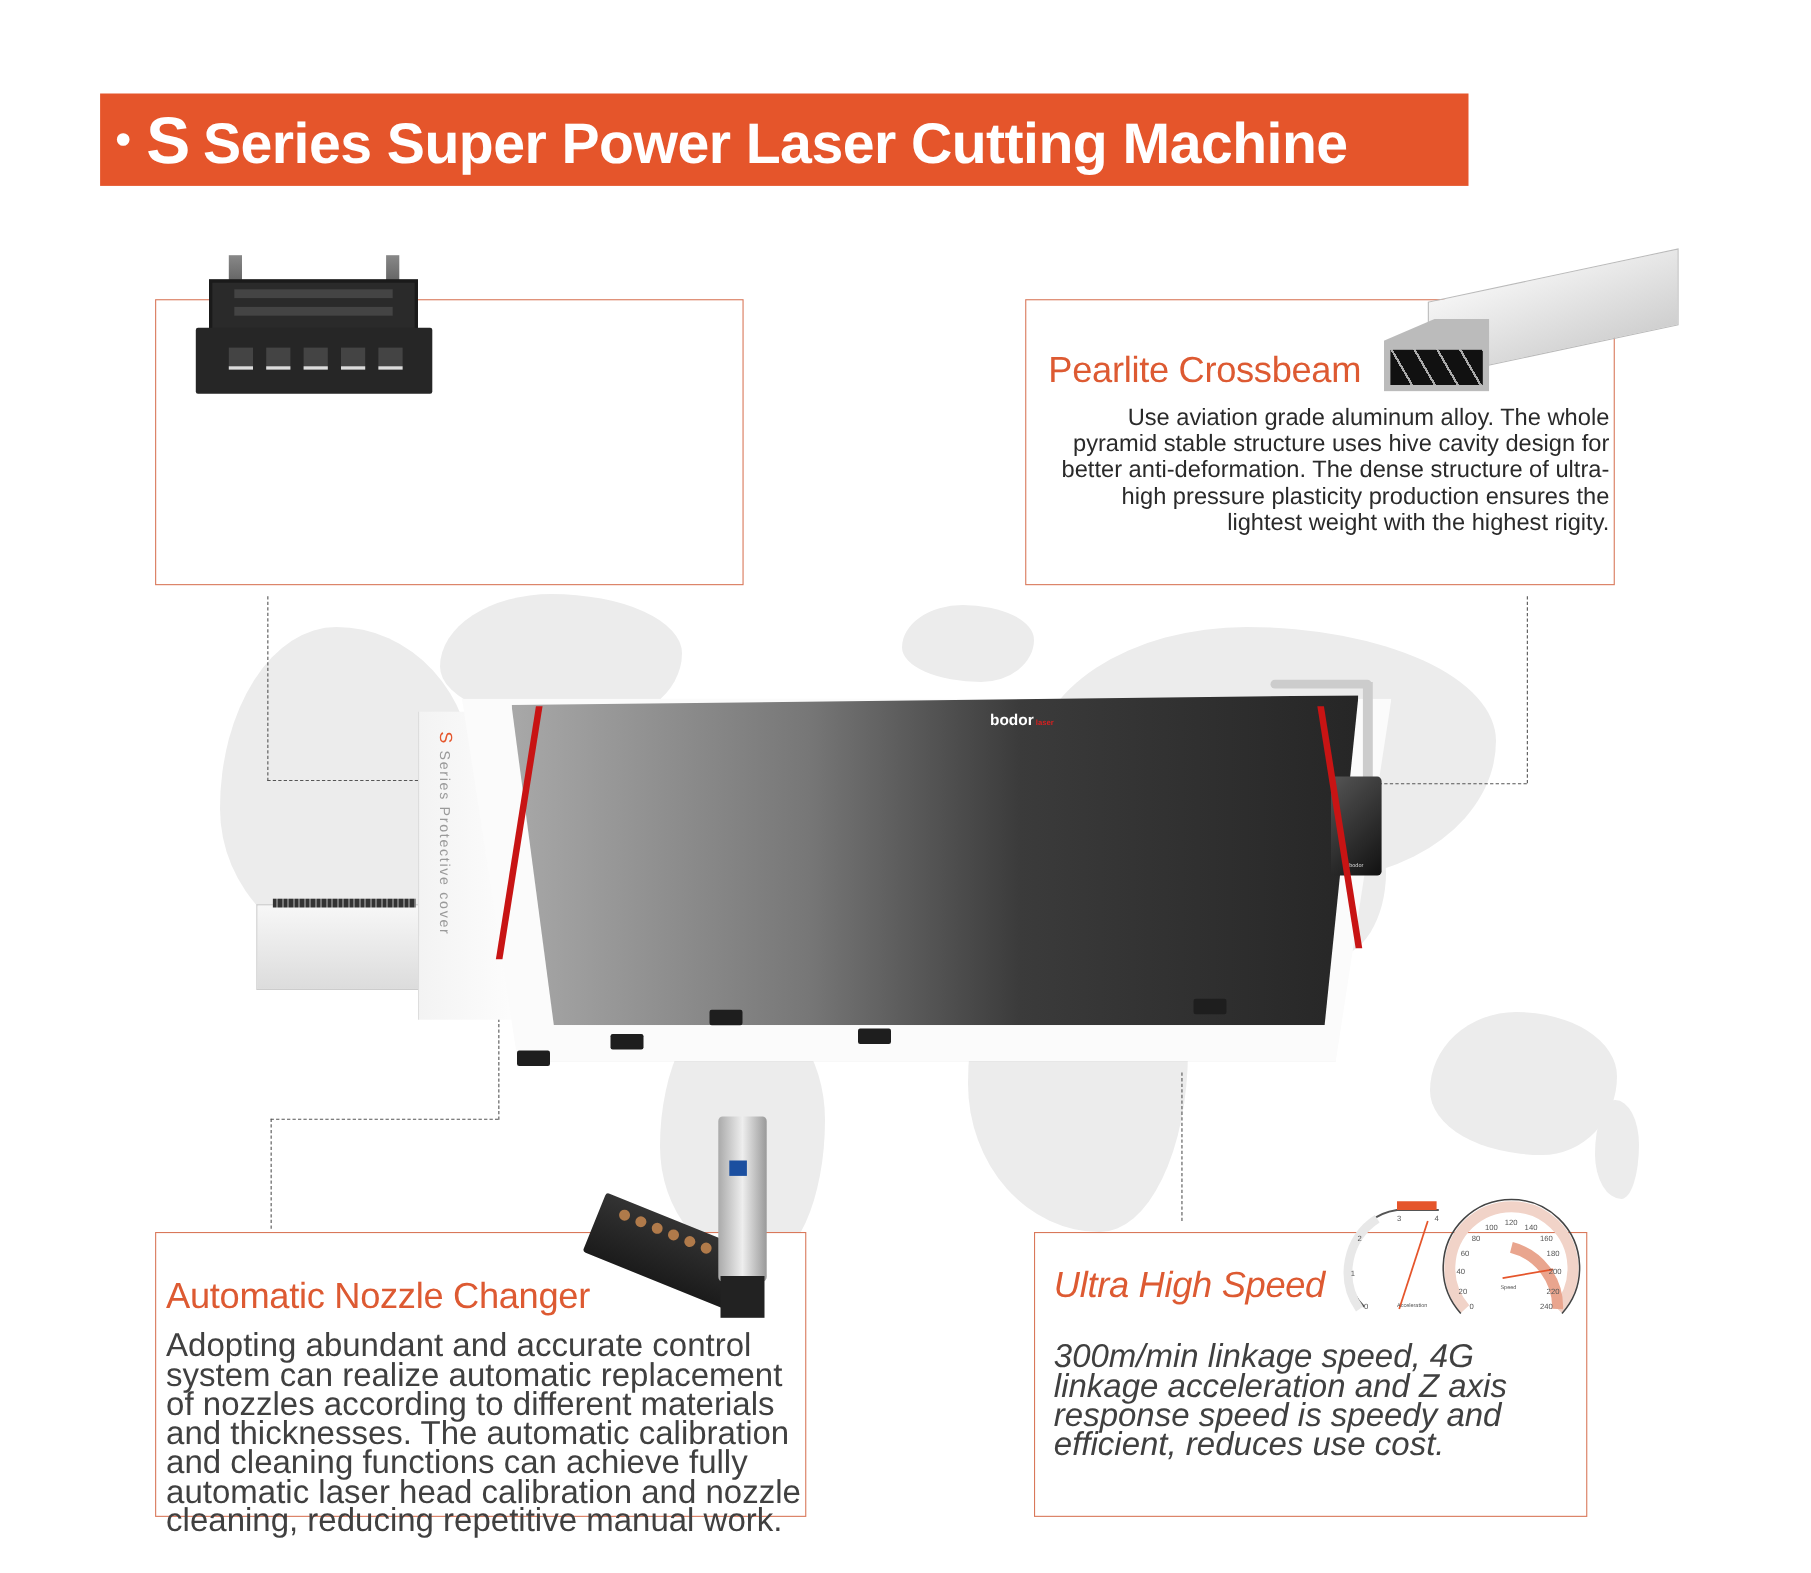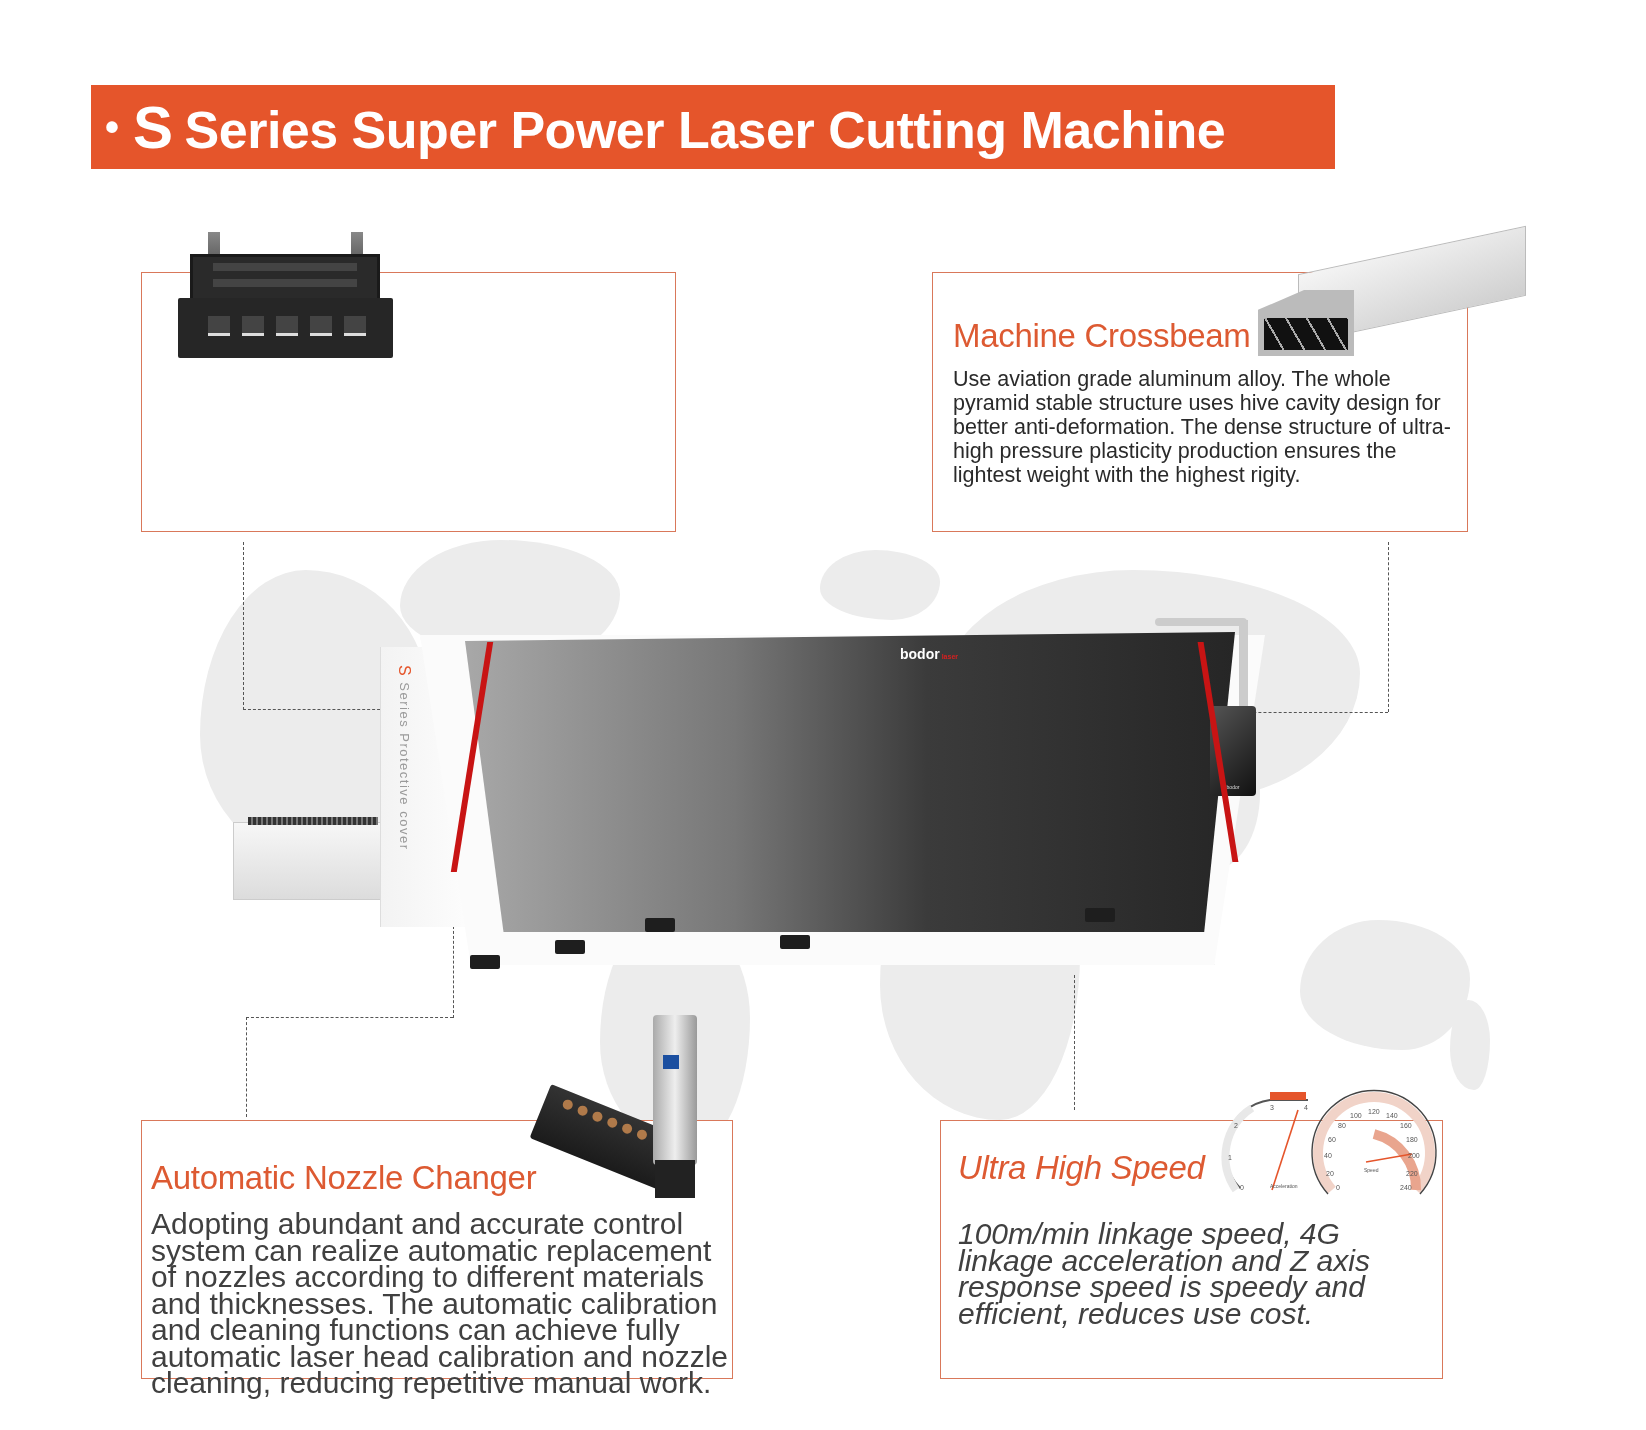--- a/index.html
+++ b/index.html
@@ -26,21 +26,21 @@
   .box.lg p { font-size: 30px; line-height: 26.5px; color: #404040; }
 
   #box-bed     { left: 141px; top: 272px; width: 535px; height: 260px; }
   #box-beam    { left: 932px; top: 272px; width: 536px; height: 260px; }
   #box-nozzle  { left: 141px; top: 1120px; width: 592px; height: 259px; }
   #box-speed   { left: 940px; top: 1120px; width: 503px; height: 259px; font-style: italic; }
 
   #box-bed h2 { left: 16px; top: 96px; }
   #box-bed p  { left: 16px; top: 140px; width: 505px; }
   #box-beam h2 { left: 20px; top: 44px; }
-  #box-beam p  { left: 20px; top: 94px; width: 510px; }
+  #box-beam p  { left: 20px; top: 94px; width: 510px; text-align: right; }
   #box-nozzle h2 { left: 9px; top: 38px; }
   #box-nozzle p  { left: 9px; top: 90px; width: 578px; }
   #box-speed h2 { left: 17px; top: 28px; }
   #box-speed p  { left: 17px; top: 100px; width: 470px; }
 
   
   .dash { position: absolute; z-index: 1; }
   .dash.v { border-left: 1.2px dashed #555; width: 0; }
   .dash.h { border-top: 1.2px dashed #555; height: 0; }
 
@@ -158,21 +158,21 @@
   <div class="base">
     <b style="left:30px"></b>
       <b style="left:64px"></b>
       <b style="left:98px"></b>
       <b style="left:132px"></b>
       <b style="left:166px"></b>
   </div>
 </div>
 
 <div class="box" id="box-beam">
-  <h2>Machine Crossbeam</h2>
+  <h2>Pearlite Crossbeam</h2>
   <p>Use aviation grade aluminum alloy. The whole pyramid stable structure uses hive cavity design for better anti-deformation. The dense structure of ultra-high pressure plasticity production ensures the lightest weight with the highest rigity.</p>
 </div>
 <div class="img" id="img-beam">
   <div class="body"></div>
   <div class="end"></div>
 </div>
 
 <div class="box lg" id="box-nozzle">
   <h2>Automatic Nozzle Changer</h2>
   <p>Adopting abundant and accurate control system can realize automatic replacement of nozzles according to different materials and thicknesses. The automatic calibration and cleaning functions can achieve fully automatic laser head calibration and nozzle cleaning, reducing repetitive manual work.</p>
@@ -185,21 +185,21 @@
       <i style="left:66px"></i>
       <i style="left:82px"></i>
       <i style="left:98px"></i>
     </div>
   <div class="head"></div>
   <div class="tip"></div>
 </div>
 
 <div class="box lg" id="box-speed">
   <h2>Ultra High Speed</h2>
-  <p>100m/min linkage speed, 4G linkage acceleration and Z axis response speed is speedy and efficient, reduces use cost.</p>
+  <p>300m/min linkage speed, 4G linkage acceleration and Z axis response speed is speedy and efficient, reduces use cost.</p>
 </div>
 
 <div class="img gauge" id="gauge-accel">
   <svg viewBox="0 0 104 110">
     <path d="M22 98 A52 52 0 0 1 52 10 L90 10" fill="none" stroke="#555" stroke-width="2"></path>
     <path d="M18 100 A58 58 0 0 1 34 18" fill="none" stroke="#e8e8e8" stroke-width="8"></path>
     <path d="M52 6 L88 6" stroke="#e5552b" stroke-width="8"></path>
     <line x1="54" y1="100" x2="80" y2="20" stroke="#e5552b" stroke-width="1.6"></line>
     <text x="22" y="100">0</text>
     <text x="10" y="70">1</text>

